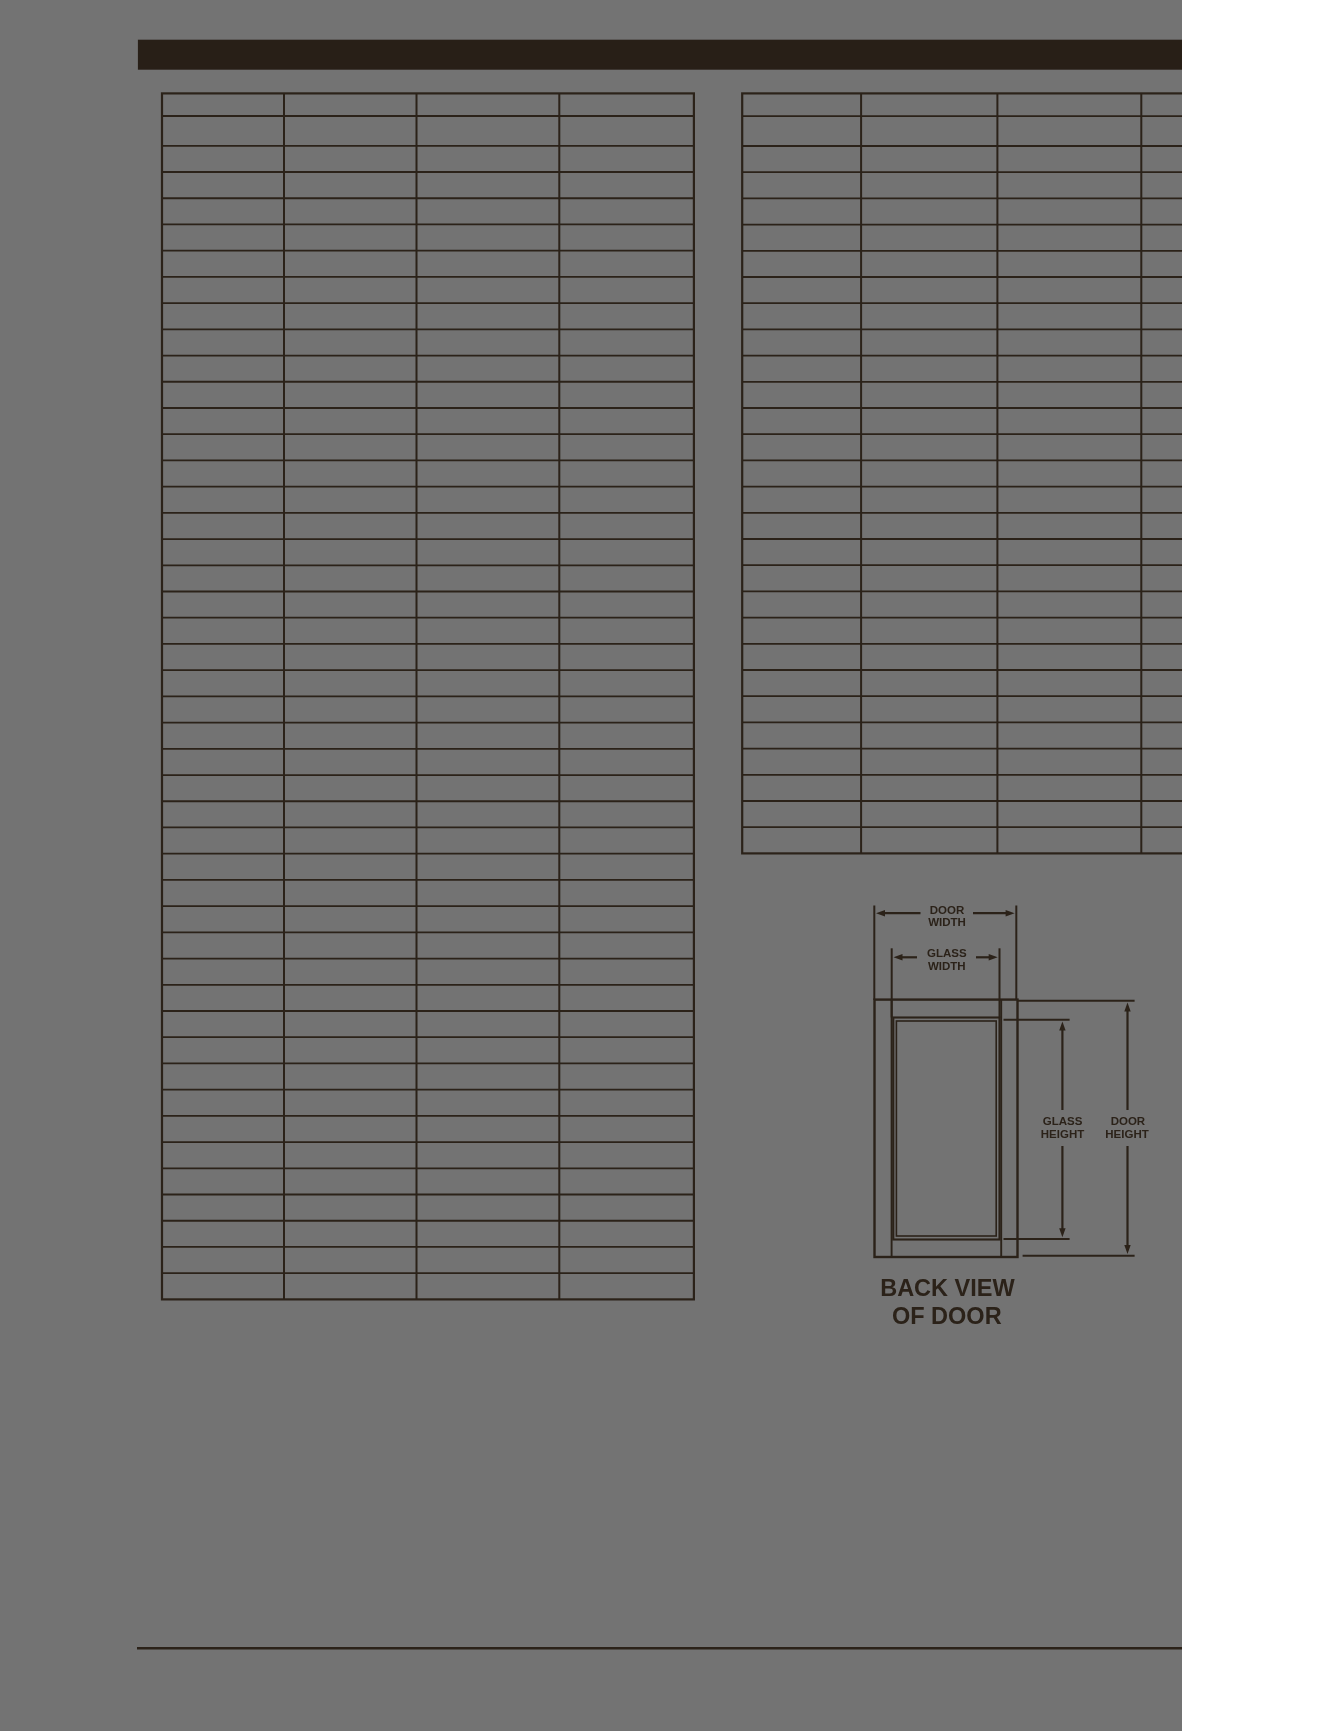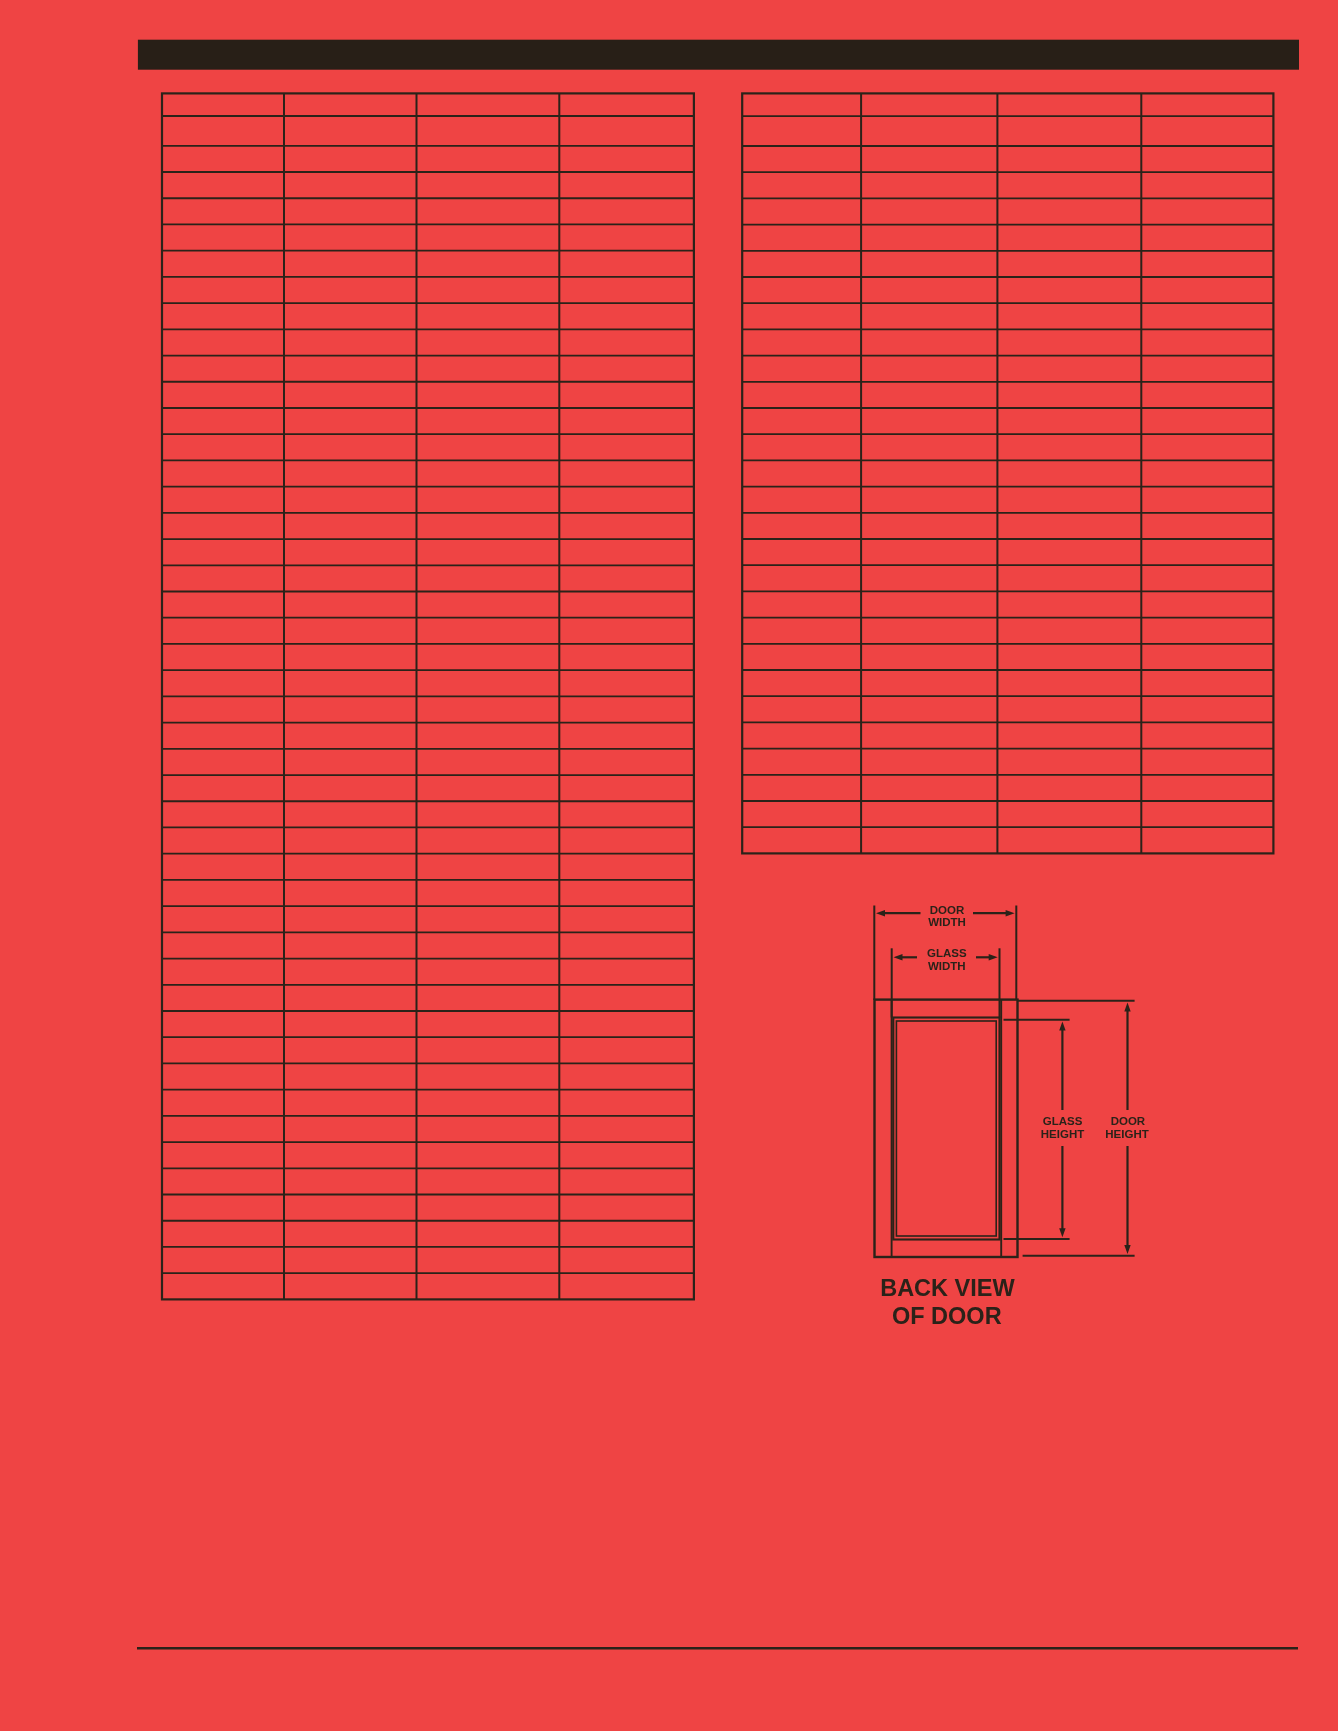--- a/index.html
+++ b/index.html
@@ -1,16 +1,16 @@
 <!DOCTYPE html>
 <html><head>
 <meta charset="utf-8">
 <style>
 html,body{margin:0;padding:0;background:#ffffff;}
-#page{position:relative;width:1338px;height:1731px;background:#ef4444;overflow:hidden;}
+#page{position:relative;width:1182px;height:1731px;background:#737373;overflow:hidden;}
 </style>
 </head>
 <body>
 <div id="page">
 <svg width="1338" height="1731" viewBox="0 0 1338 1731">
 <rect x="137.9" y="39.7" width="1161.1" height="30" fill="#281f17"></rect>
 <line x1="162.0" y1="116.0" x2="693.9" y2="116.0" stroke="#2b2219" stroke-width="1.8"></line>
 <line x1="162.0" y1="145.8" x2="693.9" y2="145.8" stroke="#2b2219" stroke-width="1.8"></line>
 <line x1="162.0" y1="172.02" x2="693.9" y2="172.02" stroke="#2b2219" stroke-width="1.8"></line>
 <line x1="162.0" y1="198.24" x2="693.9" y2="198.24" stroke="#2b2219" stroke-width="1.8"></line>

